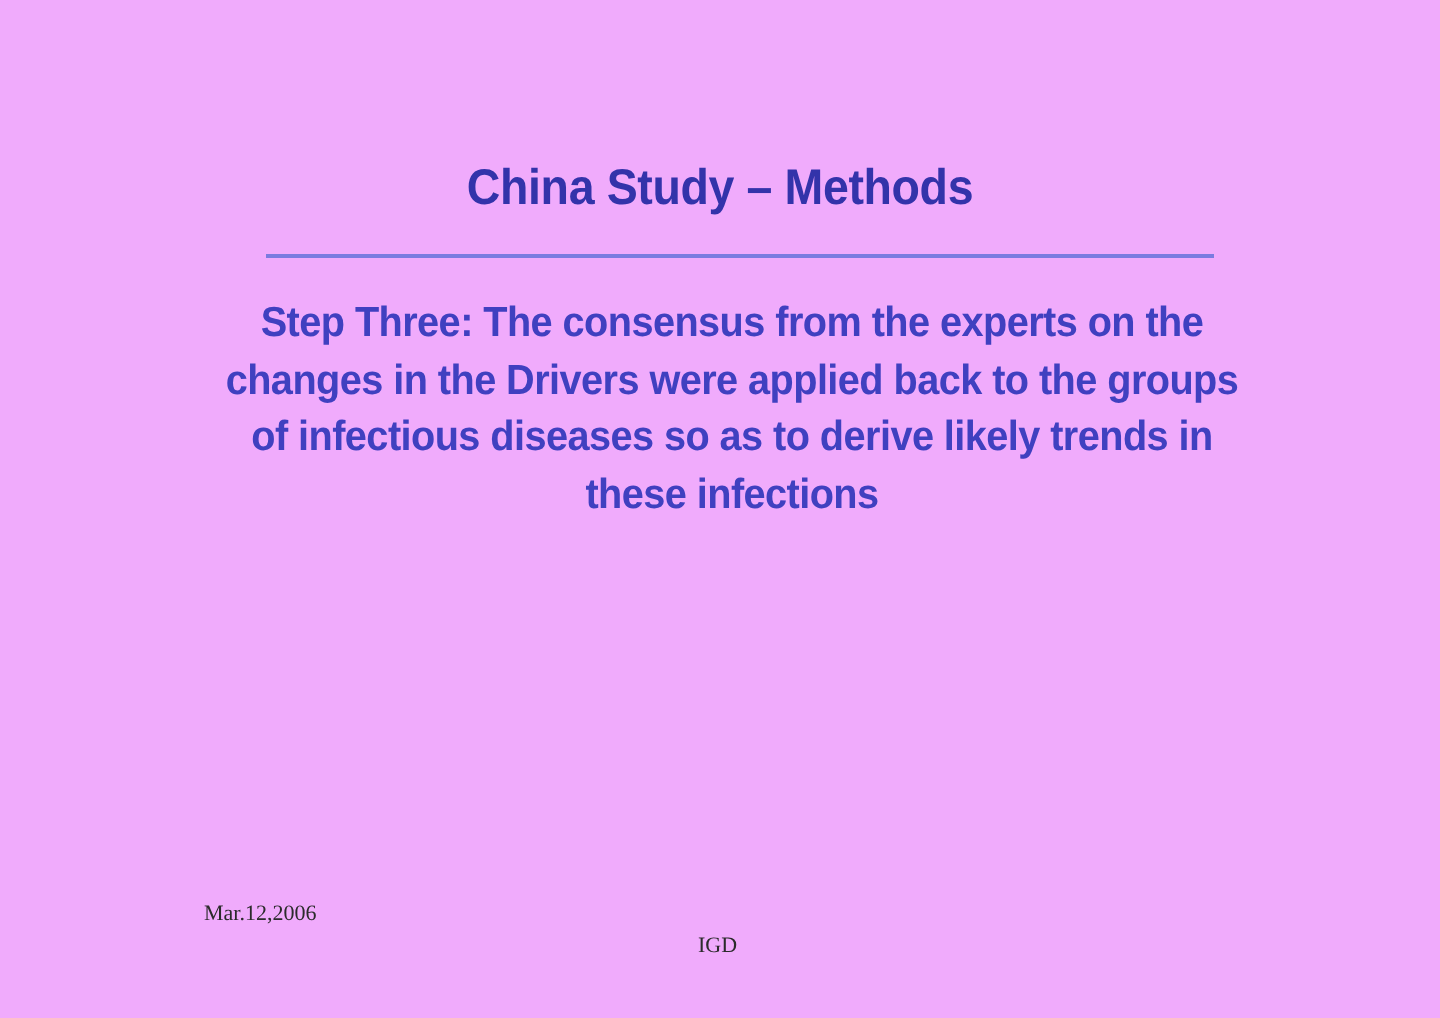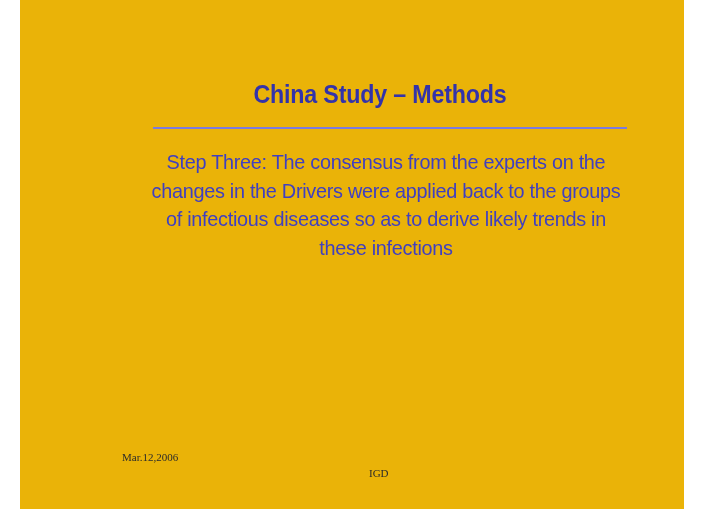--- a/index.html
+++ b/index.html
@@ -8,25 +8,24 @@
     background: #ffffff;
   }
 
   body {
     font-family: "Liberation Sans", sans-serif;
   }
 
   
   .slide {
     position: relative;
-    width: 664px;
+    width: 720px;
     height: 509px;
-    background: #eab308;
+    background: #f0abfc;
     overflow: hidden;
-    margin-left: 20px;
   }
 
   
   .slide-title {
     position: absolute;
     left: 0;
     top: 80px;
     width: 720px;
     text-align: center;
     font-family: "Liberation Sans", sans-serif;
@@ -51,21 +50,21 @@
   }
 
   
   .body-block {
     position: absolute;
     left: 96px;
     top: 148px;
     width: 540px;
     text-align: center;
     font-family: "Liberation Sans", sans-serif;
-    font-weight: normal;
+    font-weight: bold;
     font-size: 21px;
     line-height: 28.5px;
     letter-spacing: -0.3px;
     color: #4040c0;
   }
 
   .body-line {
     display: block;
     white-space: nowrap;
     transform: scaleX(0.945);

